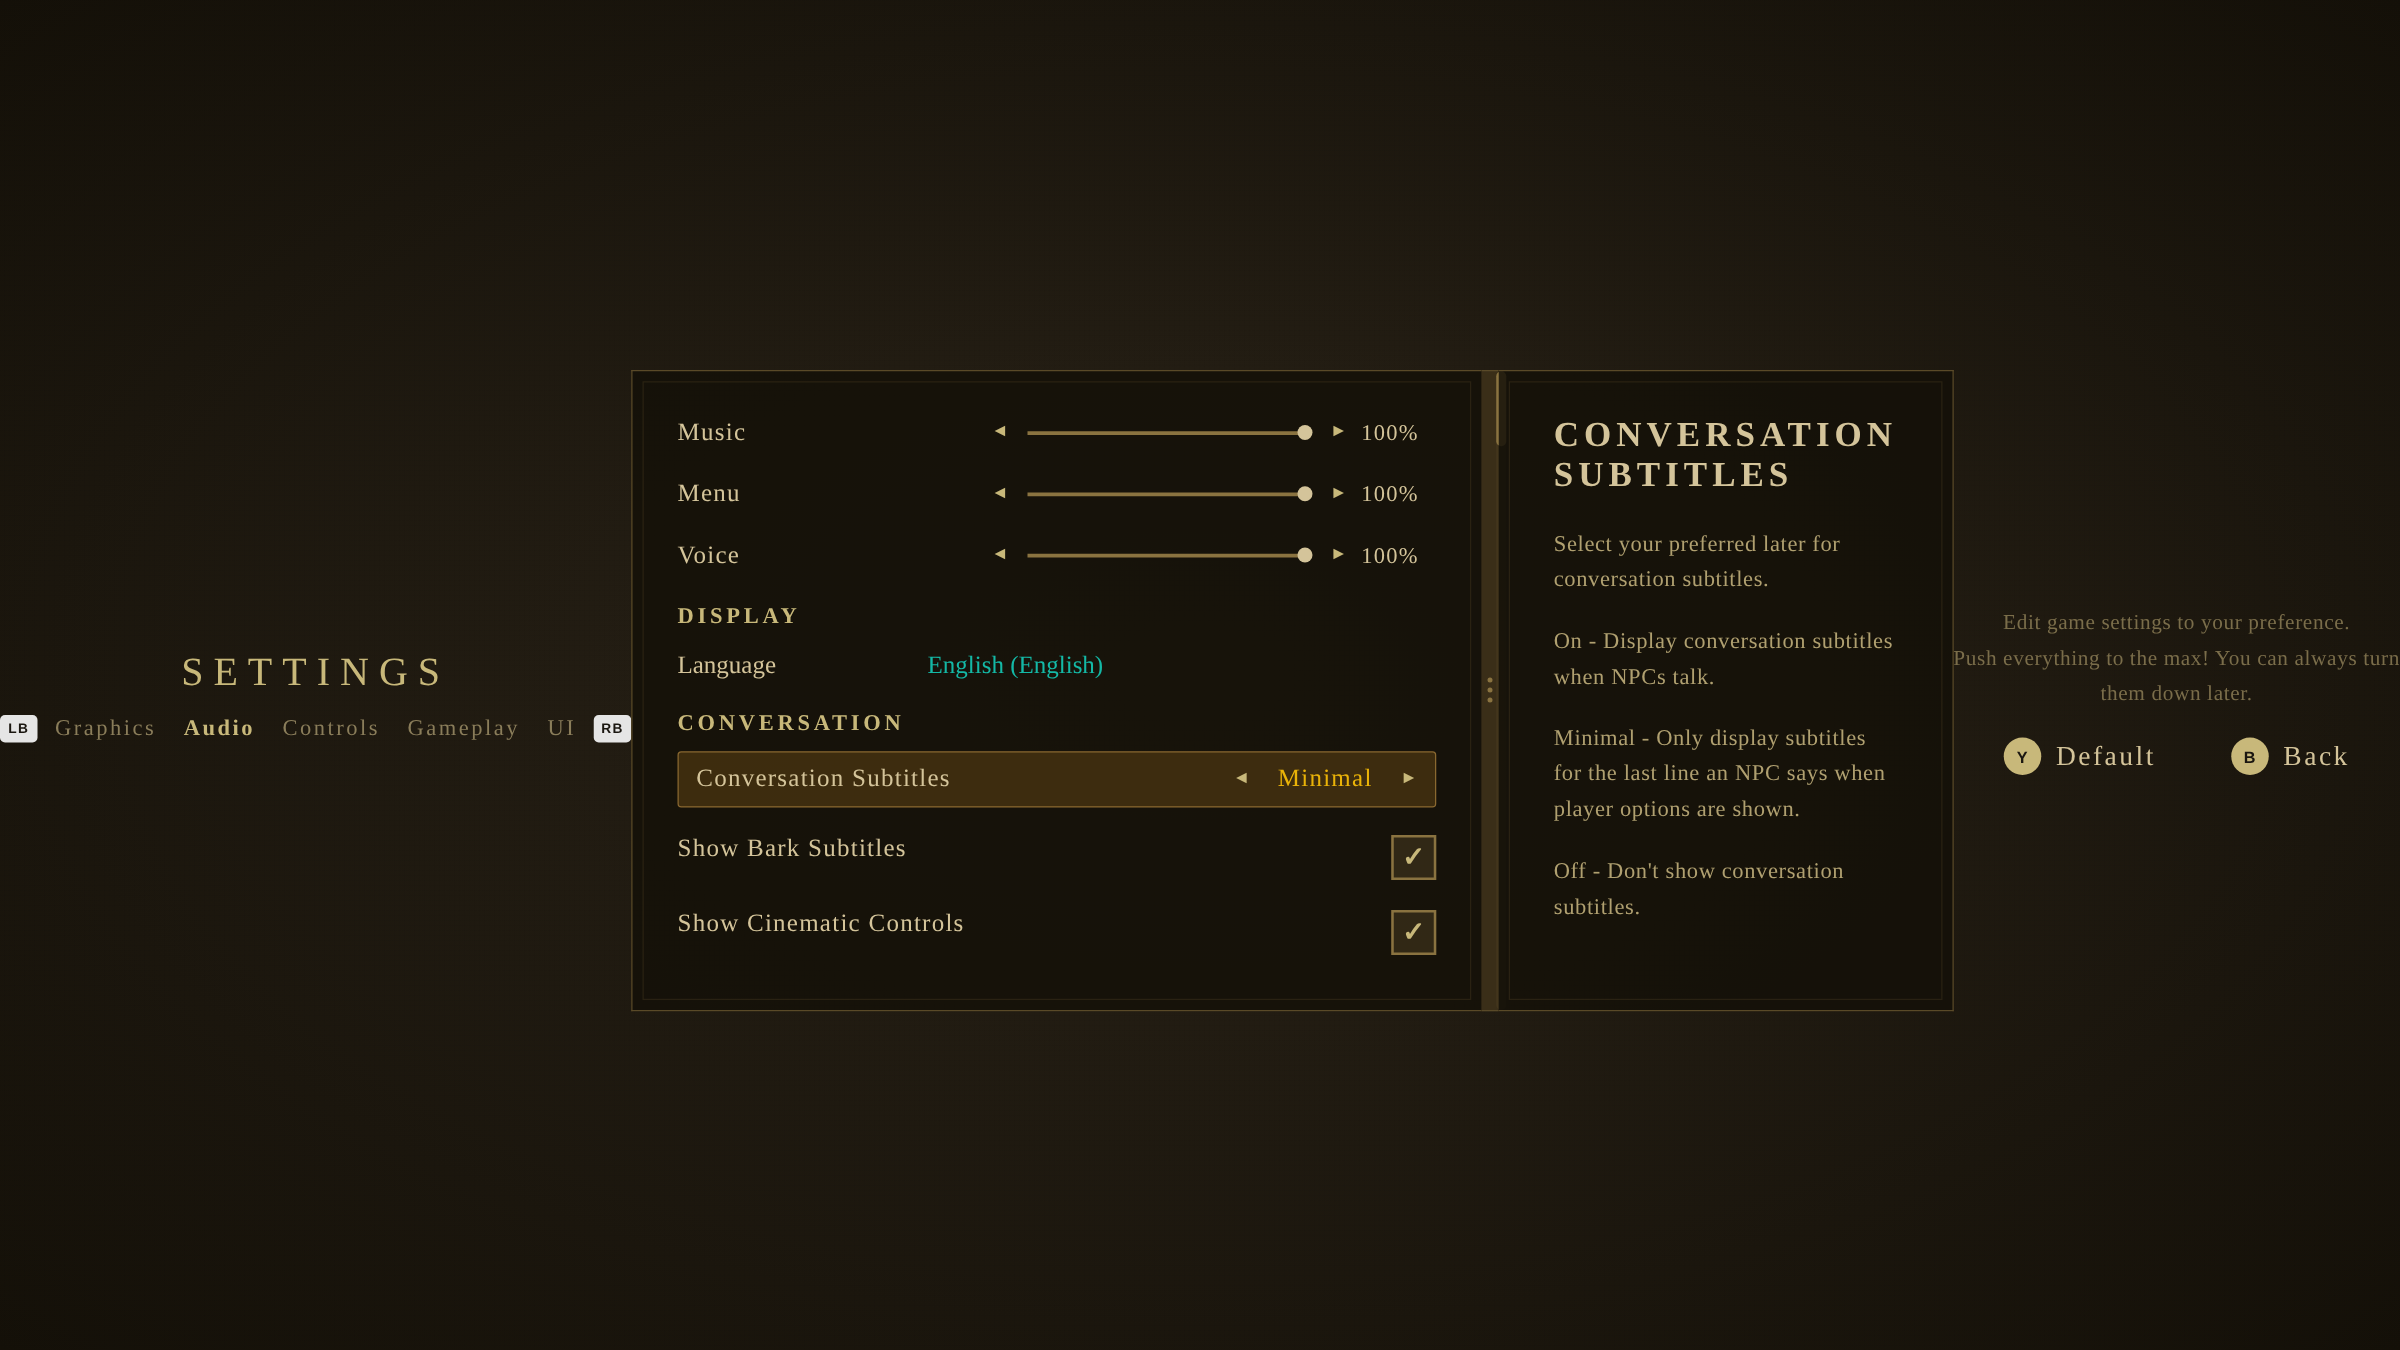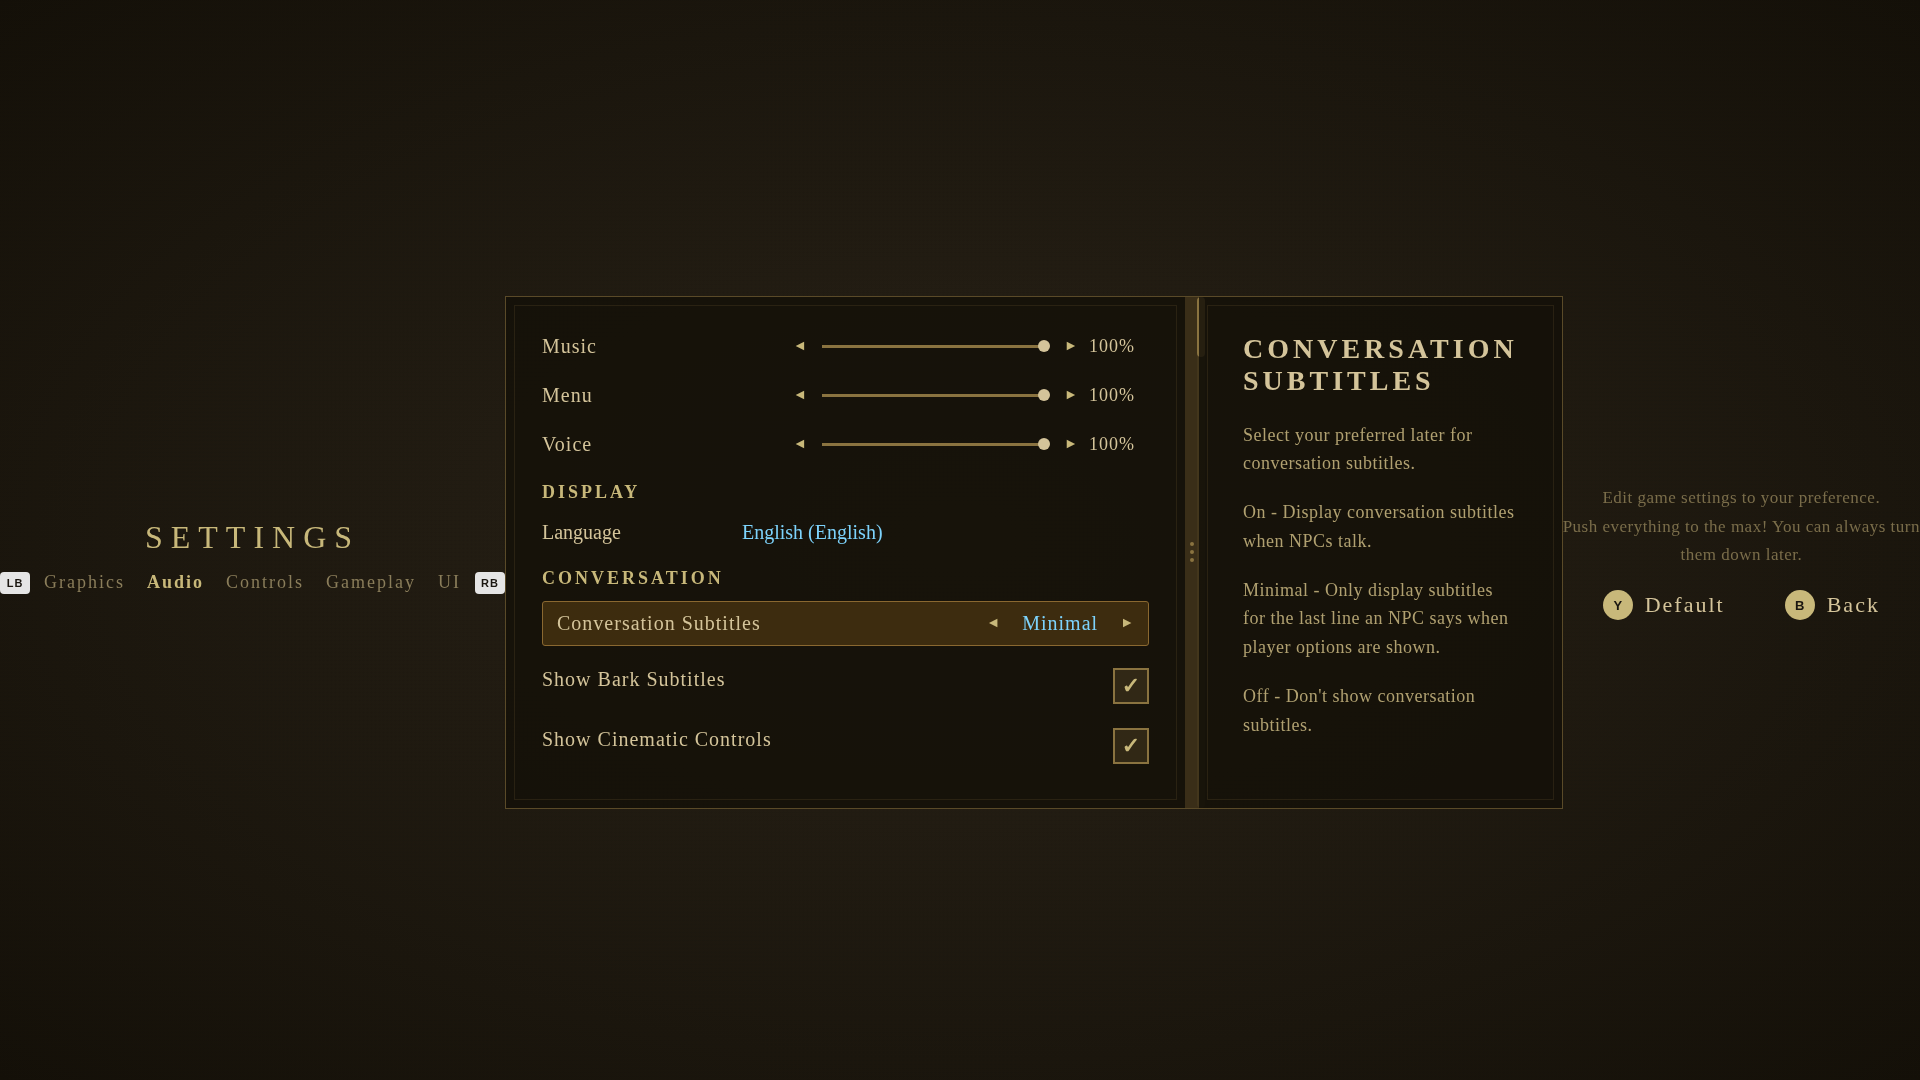--- a/index.html
+++ b/index.html
@@ -220,21 +220,21 @@
     }
 
     .language-label {
       font-size: 20px;
       color: #d4c49a;
       flex: 0 0 200px;
     }
 
     .language-value {
       font-size: 20px;
-      color: #7dd3fc;
+      color: #14b8a6;
     }
 
     
     .conv-subtitles-row {
       display: flex;
       align-items: center;
       background: rgba(100, 70, 20, 0.5);
       border: 1px solid #8a6830;
       border-radius: 3px;
       padding: 10px 14px;
@@ -256,21 +256,21 @@
     }
 
     .conv-arrow {
       color: #c8b87a;
       font-size: 14px;
       cursor: pointer;
     }
 
     .conv-value {
       font-size: 20px;
-      color: #7dd3fc;
+      color: #eab308;
       min-width: 100px;
       text-align: center;
       letter-spacing: 1px;
     }
 
     
     .checkbox-row {
       display: flex;
       padding: 10px 0;
       margin-bottom: 4px;

